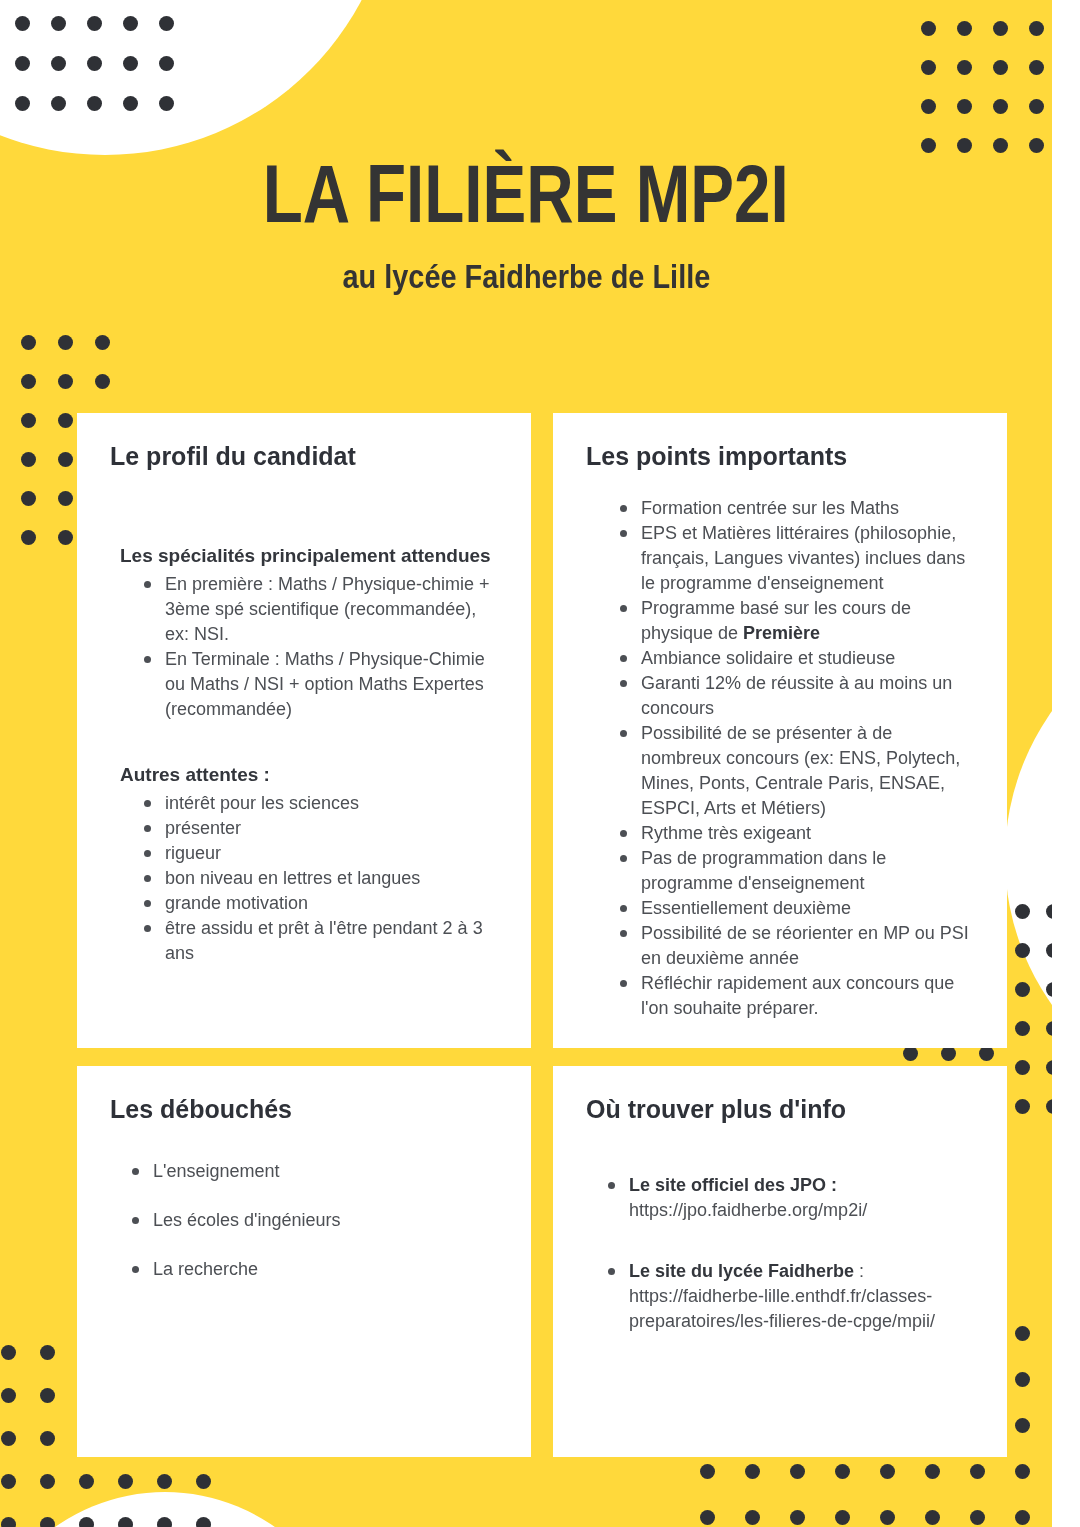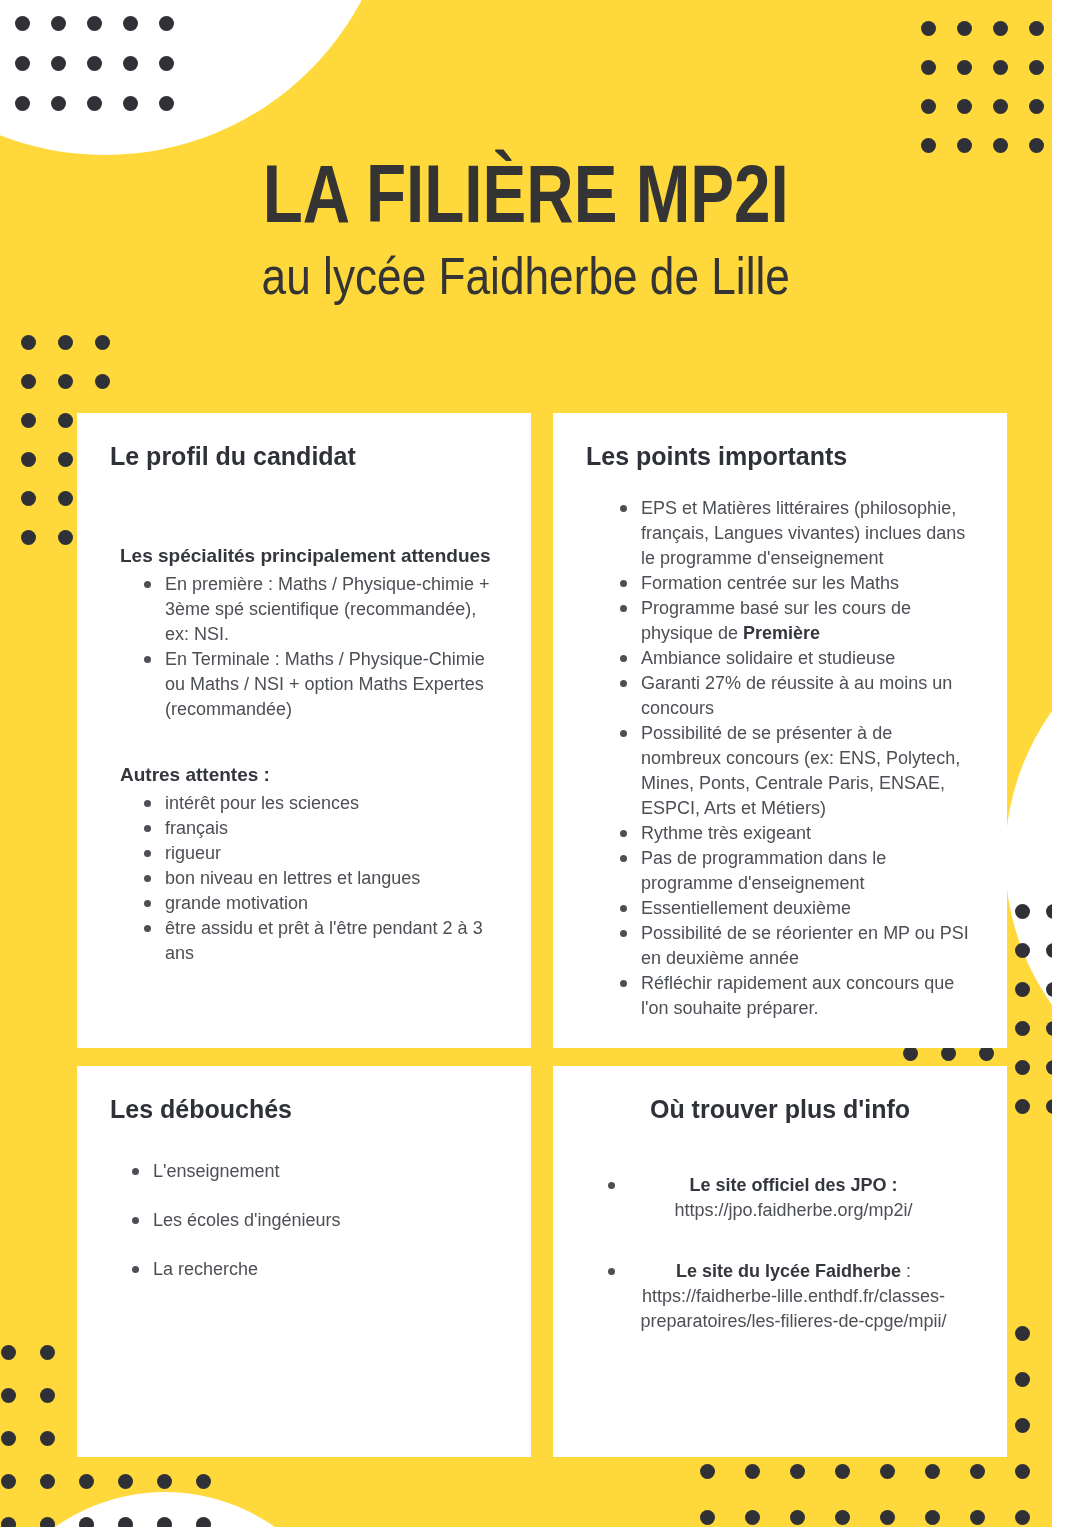--- a/index.html
+++ b/index.html
@@ -11,32 +11,32 @@
   .circle{position:absolute;border-radius:50%;background:#ffffff;z-index:1;}
   .c-tl{width:580px;height:580px;left:-185px;top:-425px;}
   .c-r {width:506px;height:506px;left:1005px;top:605px;}
   .c-bl{width:380px;height:380px;left:-25px;top:1492px;}
 
   .dots{position:absolute;z-index:2;}
   .dots span{position:absolute;border-radius:50%;background:var(--dot,#2f3136);}
 
   header{position:absolute;left:0;right:0;top:150px;text-align:center;z-index:2;}
   h1{margin:0;font-size:82px;line-height:88px;font-weight:800;color:var(--title,#343434);letter-spacing:0;}
-  .subtitle{margin-top:12px;font-size:52px;line-height:52px;font-weight:400;color:var(--title,#343434);}
+  .subtitle{margin-top:12px;font-size:34px;line-height:52px;font-weight:700;color:var(--title,#343434);}
   .squeeze{display:inline-block;transform:scaleX(.80);transform-origin:50% 50%;white-space:nowrap;}
   .squeeze.s{transform:scaleX(.85);}
 
   .card{
     position:absolute;background:var(--card,#ffffff);z-index:3;
     padding:27px 33px;box-sizing:border-box;
   }
   .card1{left:77px; top:413px; width:454px;height:635px;}
   .card2{left:553px;top:413px; width:454px;height:635px;}
   .card3{left:77px; top:1066px;width:454px;height:391px;}
-  .card4{left:553px;top:1066px;width:454px;height:391px;text-align:center;}
+  .card4{left:553px;top:1066px;width:454px;height:391px;}
 
   h2{margin:0;font-size:25px;line-height:32px;font-weight:700;color:var(--heading,#2e3138);}
   .sub{margin:0 0 3px 10px;font-size:19px;line-height:26px;font-weight:700;color:var(--bold,#33363c);}
   .sub.first{margin-top:71px;}
   .sub.second{margin-top:40px;}
 
   .blist{
     list-style:none;margin:2px 0 0 22px;padding:0;width:362px;
     font-size:18px;line-height:25px;color:var(--text,#4c4f54);
   }
@@ -226,36 +226,36 @@
   <section class="card card1">
     <h2>Le profil du candidat</h2>
     <h3 class="sub first">Les spécialités principalement attendues</h3>
     <ul class="blist">
         <li><span>En première : Maths / Physique-chimie + 3ème spé scientifique (recommandée), ex: NSI.</span></li>
         <li><span>En Terminale : Maths / Physique-Chimie ou Maths / NSI + option Maths Expertes (recommandée)</span></li>
       </ul>
     <h3 class="sub second">Autres attentes :</h3>
     <ul class="blist">
         <li><span>intérêt pour les sciences</span></li>
-        <li><span>français</span></li>
+        <li><span>présenter</span></li>
         <li><span>rigueur</span></li>
         <li><span>bon niveau en lettres et langues</span></li>
         <li><span>grande motivation</span></li>
         <li><span>être assidu et prêt à l'être pendant 2 à 3 ans</span></li>
       </ul>
   </section>
 
   <section class="card card2">
     <h2>Les points importants</h2>
     <ul class="blist mt">
+        <li><span>Formation centrée sur les Maths</span></li>
         <li><span>EPS et Matières littéraires (philosophie, français, Langues vivantes) inclues dans le programme d'enseignement</span></li>
-        <li><span>Formation centrée sur les Maths</span></li>
         <li><span>Programme basé sur les cours de physique de </span><span class="b">Première</span></li>
         <li><span>Ambiance solidaire et studieuse</span></li>
-        <li><span>Garanti 27% de réussite à au moins un concours</span></li>
+        <li><span>Garanti 12% de réussite à au moins un concours</span></li>
         <li><span>Possibilité de se présenter à de nombreux concours (ex: ENS, Polytech, Mines, Ponts, Centrale Paris, ENSAE, ESPCI, Arts et Métiers)</span></li>
         <li><span>Rythme très exigeant</span></li>
         <li><span>Pas de programmation dans le programme d'enseignement</span></li>
         <li><span>Essentiellement deuxième</span></li>
         <li><span>Possibilité de se réorienter en MP ou PSI en deuxième année</span></li>
         <li><span>Réfléchir rapidement aux concours que l'on souhaite préparer.</span></li>
       </ul>
   </section>
 
   <section class="card card3">

